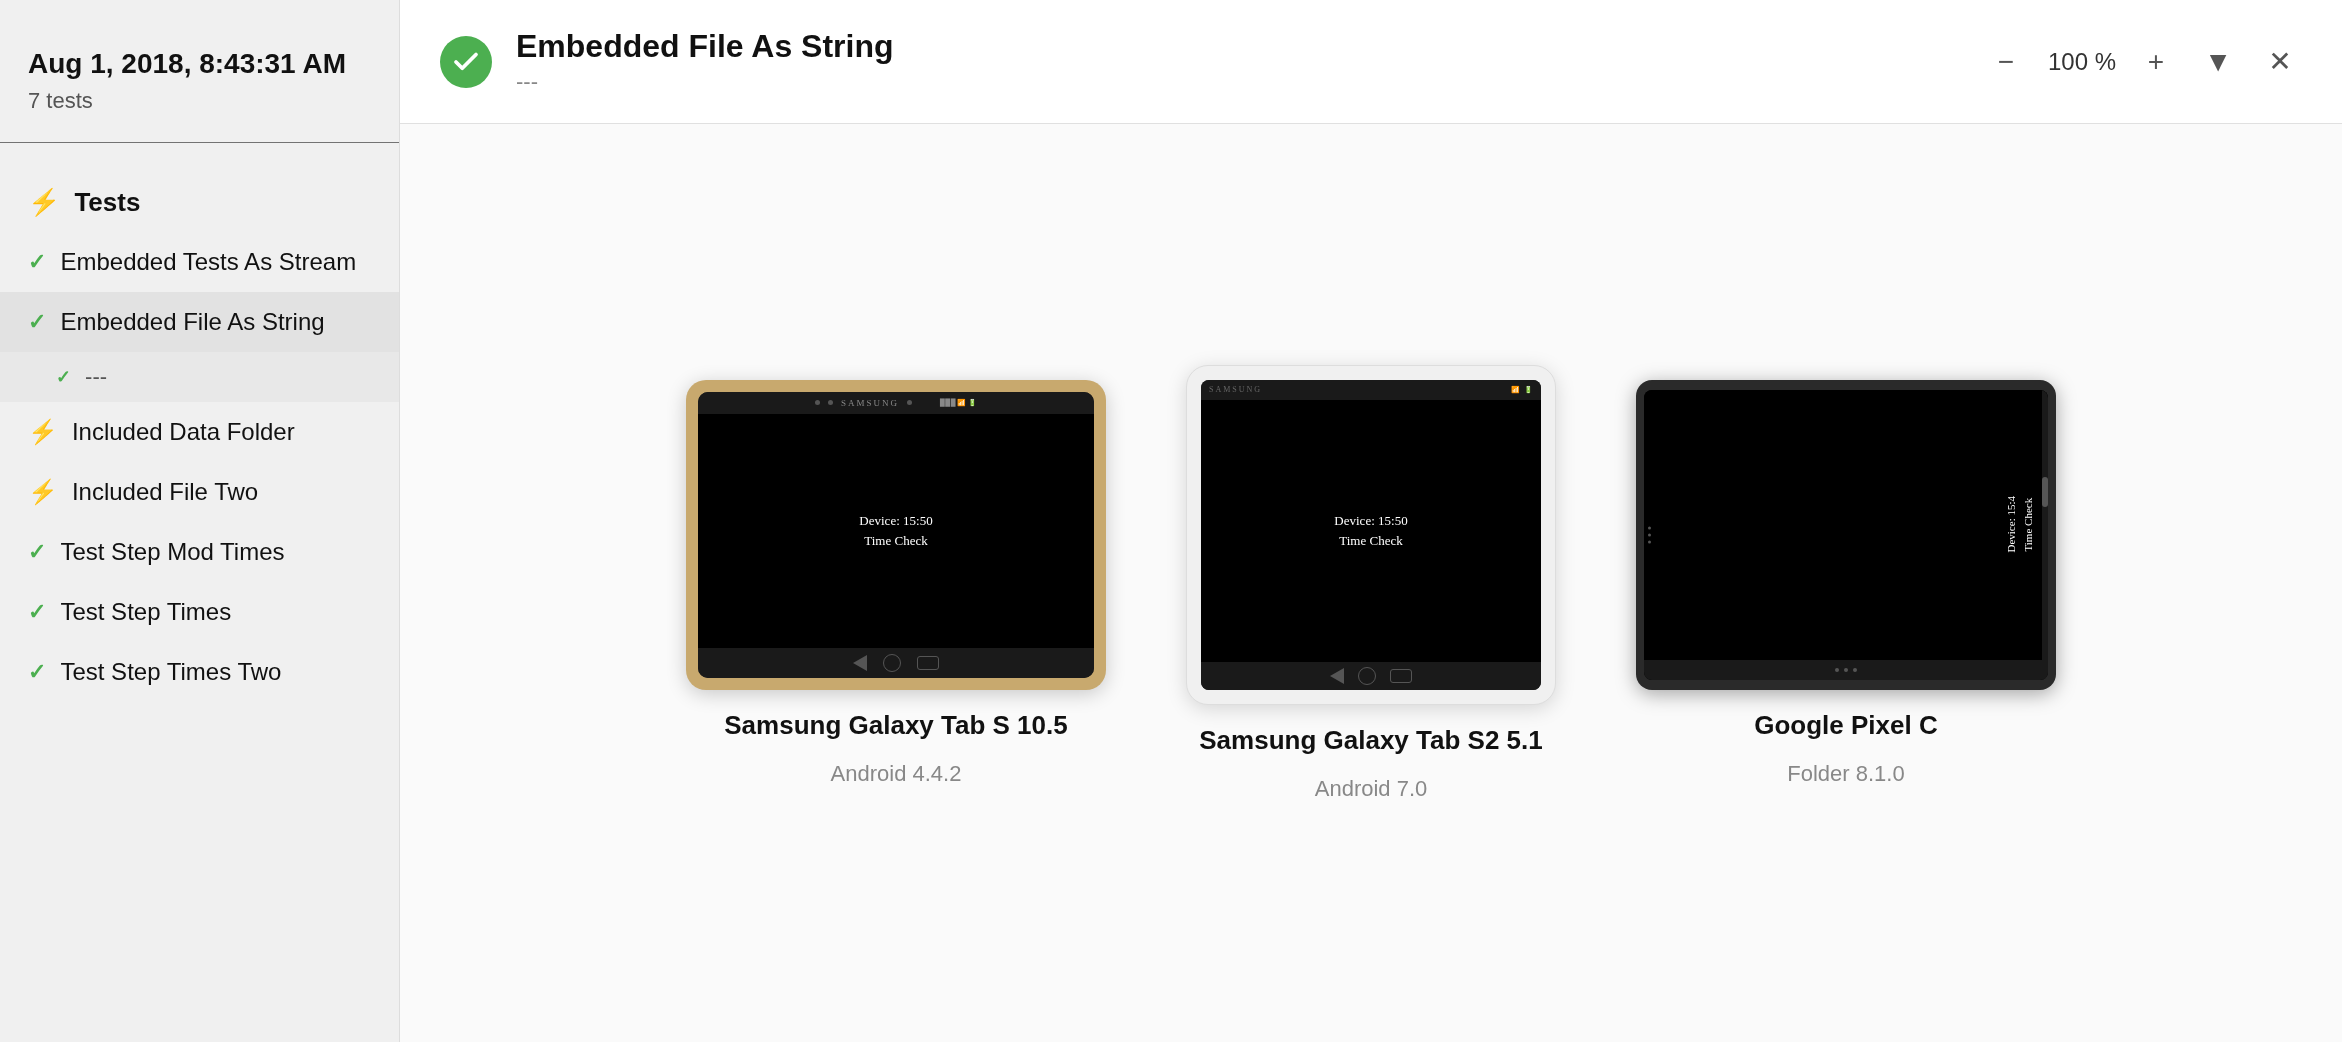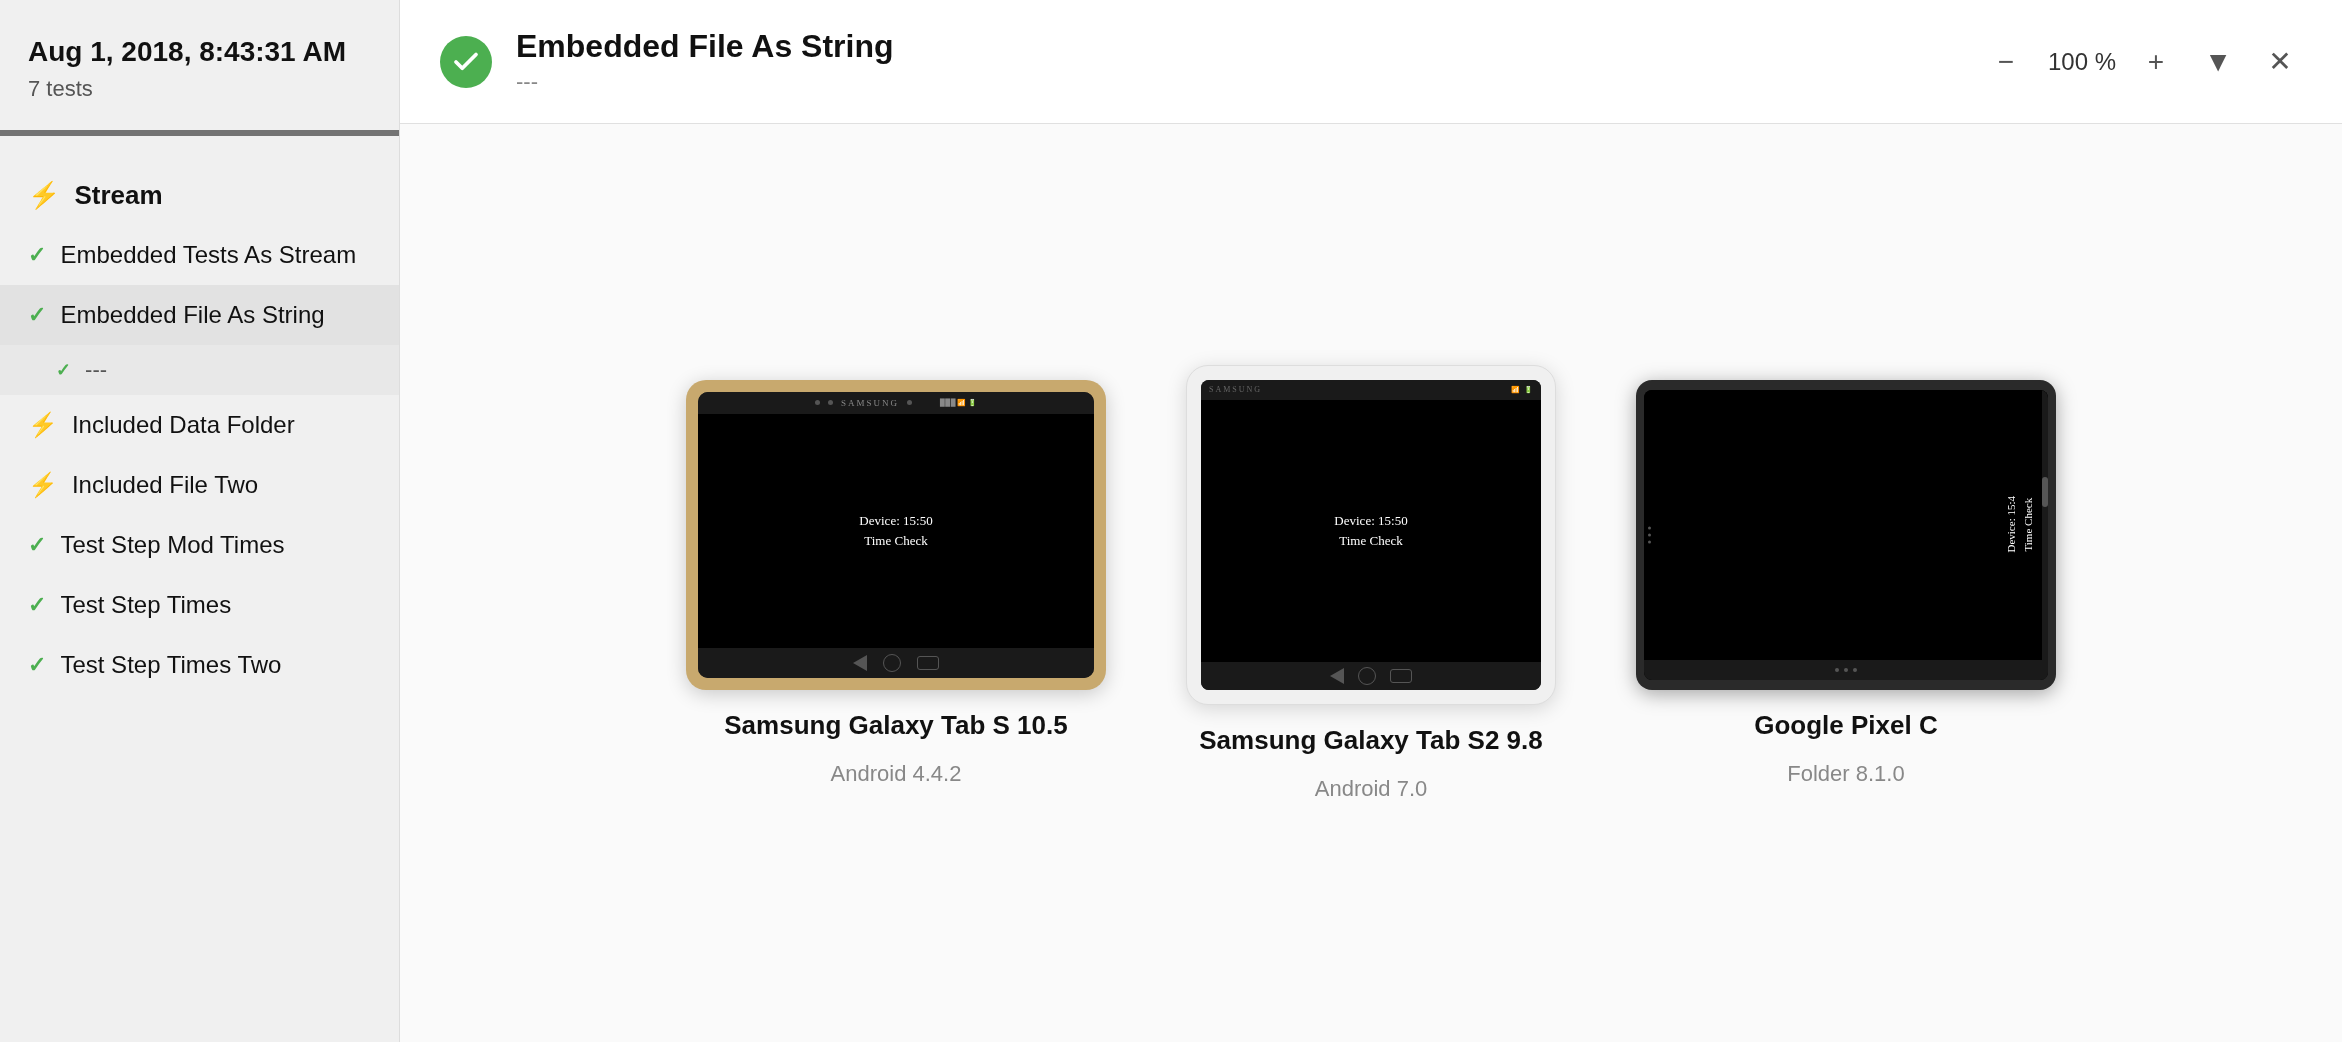--- a/index.html
+++ b/index.html
@@ -16,22 +16,22 @@
     .sidebar {
       width: 400px;
       min-width: 400px;
       background: #f0f0f0;
       border-right: 1px solid #ddd;
       display: flex;
       flex-direction: column;
       padding: 0;
     }
     .sidebar-header {
-      padding: 36px 28px 28px 28px;
-      border-bottom: 6px solid #737373;
+      padding: 48px 28px 28px 28px;
+      border-bottom: 1px solid #737373;
     }
     .sidebar-date {
       font-size: 28px;
       font-weight: 600;
       color: #111;
       margin-bottom: 6px;
     }
     .sidebar-count {
       font-size: 22px;
       color: #555;
@@ -401,21 +401,21 @@
 <body>
 
 <aside class="sidebar">
   <div class="sidebar-header">
     <div class="sidebar-date">Aug 1, 2018, 8:43:31 AM</div>
     <div class="sidebar-count">7 tests</div>
   </div>
   <nav class="sidebar-nav">
     <div class="sidebar-section-header">
       <span style="color:#e53935;font-size:26px;">⚡</span>
-      <span>Stream</span>
+      <span>Tests</span>
     </div>
 
     <div class="sidebar-item">
       <span class="icon-check">✓</span>
       <span>Embedded Tests As Stream</span>
     </div>
 
     <div class="sidebar-item active">
       <span class="icon-check">✓</span>
       <span>Embedded File As String</span>
@@ -519,21 +519,21 @@
               <span>Time Check</span>
             </div>
           </div>
           <div class="screen-bottom">
             <div class="nav-btn-tri"></div>
             <div class="nav-btn-circle"></div>
             <div class="nav-btn-rect"></div>
           </div>
         </div>
       </div>
-      <div class="device-name">Samsung Galaxy Tab S2 9.8</div>
+      <div class="device-name">Samsung Galaxy Tab S2 5.1</div>
       <div class="device-os">Android 7.0</div>
     </div>
 
     <div class="device-card">
       <div class="device-frame pixel-c">
         <div class="inner-bezel">
           <div class="screen-content">
             <div class="dots-left">
               <div class="dot"></div>
               <div class="dot"></div>

